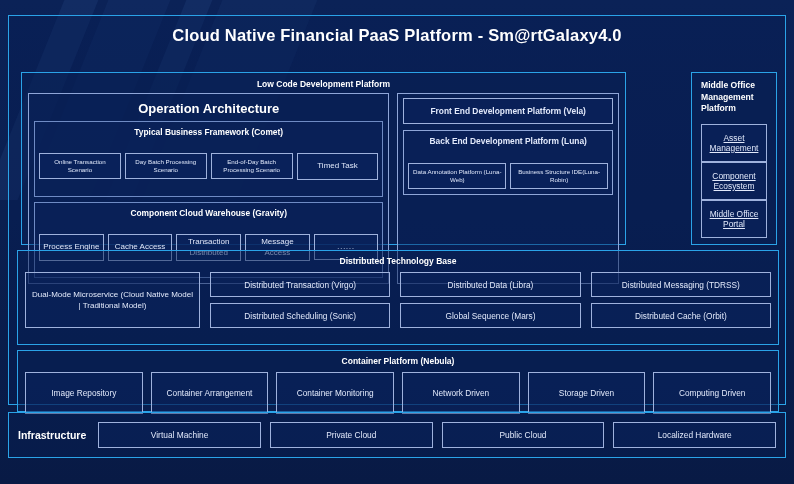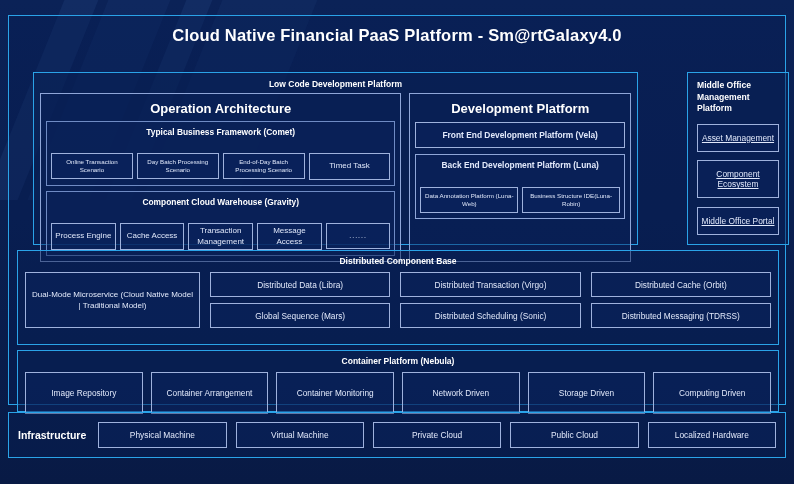--- a/index.html
+++ b/index.html
@@ -61,24 +61,24 @@
     color: #ffffff;
     font-size: 16.5px;
     font-weight: bold;
     letter-spacing: 0.2px;
     white-space: nowrap;
   }
 
   
   .upper-row {
     position: absolute;
-    left: 24px; top: 56px;
+    left: 12px; top: 56px;
     width: 756px; height: 173px;
     display: flex;
-    gap: 9px;
+    gap: 25px;
   }
 
   .lowcode {
     flex: 0 0 605px;
     border: 1px solid #2aa3e8;
     background: rgba(8, 31, 84, 0.5);
     padding: 5px 6px 6px 6px;
     display: flex;
     flex-direction: column;
   }
@@ -107,21 +107,21 @@
   .oparch-title {
     text-align: center;
     color: #ffffff;
     font-size: 13px;
     font-weight: bold;
     padding: 3px 0 5px 0;
   }
   .subgroup {
     border: 1px solid #6f8bc4;
     background: rgba(10, 34, 90, 0.5);
-    padding: 3px 4px 5px 4px;
+    padding: 3px 4px 16px 4px;
     margin-bottom: 5px;
   }
   .subgroup:last-child { margin-bottom: 0; }
   .subgroup-title {
     text-align: center;
     color: #ffffff;
     font-size: 8.4px;
     font-weight: bold;
     padding: 2px 0 4px 0;
   }
@@ -373,29 +373,28 @@
                 <div class="chip">End-of-Day Batch Processing Scenario</div>
                 <div class="chip tall">Timed Task</div>
               </div>
             </div>
 
             <div class="subgroup">
               <div class="subgroup-title">Component Cloud Warehouse (Gravity)</div>
               <div class="chip-row">
                 <div class="chip tall">Process Engine</div>
                 <div class="chip tall">Cache Access</div>
-                <div class="chip tall">Transaction Management</div>
+                <div class="chip tall">Transaction Distributed</div>
                 <div class="chip tall">Message Access</div>
                 <div class="chip dots">......</div>
               </div>
             </div>
           </div>
 
           <div class="devplat">
-            <div class="devplat-title">Development Platform</div>
 
             <div class="devbox">Front End Development Platform (Vela)</div>
 
             <div class="devgroup">
               <div class="devgroup-title">Back End Development Platform (Luna)</div>
               <div class="chip-row">
                 <div class="chip">Data Annotation Platform (Luna-Web)</div>
                 <div class="chip">Business Structure IDE(Luna-Robin)</div>
               </div>
             </div>
@@ -409,57 +408,56 @@
         <div class="midoffice-list">
           <div class="mid-item">Asset Management</div>
           <div class="mid-item">Component Ecosystem</div>
           <div class="mid-item">Middle Office Portal</div>
         </div>
       </div>
 
     </div>
 
     <div class="dtb">
-      <div class="section-title">Distributed Component Base</div>
+      <div class="section-title">Distributed Technology Base</div>
       <div class="dtb-body">
         <div class="dtb-col-wide">Dual-Mode Microservice (Cloud Native Model | Traditional Model)</div>
+
+        <div class="dtb-col">
+          <div class="dtb-cell">Distributed Transaction (Virgo)</div>
+          <div class="dtb-cell">Distributed Scheduling (Sonic)</div>
+        </div>
 
         <div class="dtb-col">
           <div class="dtb-cell">Distributed Data (Libra)</div>
           <div class="dtb-cell">Global Sequence (Mars)</div>
         </div>
 
         <div class="dtb-col">
-          <div class="dtb-cell">Distributed Transaction (Virgo)</div>
-          <div class="dtb-cell">Distributed Scheduling (Sonic)</div>
-        </div>
-
-        <div class="dtb-col">
+          <div class="dtb-cell">Distributed Messaging (TDRSS)</div>
           <div class="dtb-cell">Distributed Cache (Orbit)</div>
-          <div class="dtb-cell">Distributed Messaging (TDRSS)</div>
         </div>
       </div>
     </div>
 
     <div class="container-platform">
       <div class="section-title">Container Platform (Nebula)</div>
       <div class="cp-row">
         <div class="cp-cell">Image Repository</div>
         <div class="cp-cell">Container Arrangement</div>
         <div class="cp-cell">Container Monitoring</div>
         <div class="cp-cell">Network Driven</div>
         <div class="cp-cell">Storage Driven</div>
         <div class="cp-cell">Computing Driven</div>
       </div>
     </div>
 
   </div>
 
   <div class="infra">
     <div class="infra-label">Infrastructure</div>
-    <div class="infra-cell">Physical Machine</div>
     <div class="infra-cell">Virtual Machine</div>
     <div class="infra-cell">Private Cloud</div>
     <div class="infra-cell">Public Cloud</div>
     <div class="infra-cell">Localized Hardware</div>
   </div>
 
 </div>
 
 </body></html>

